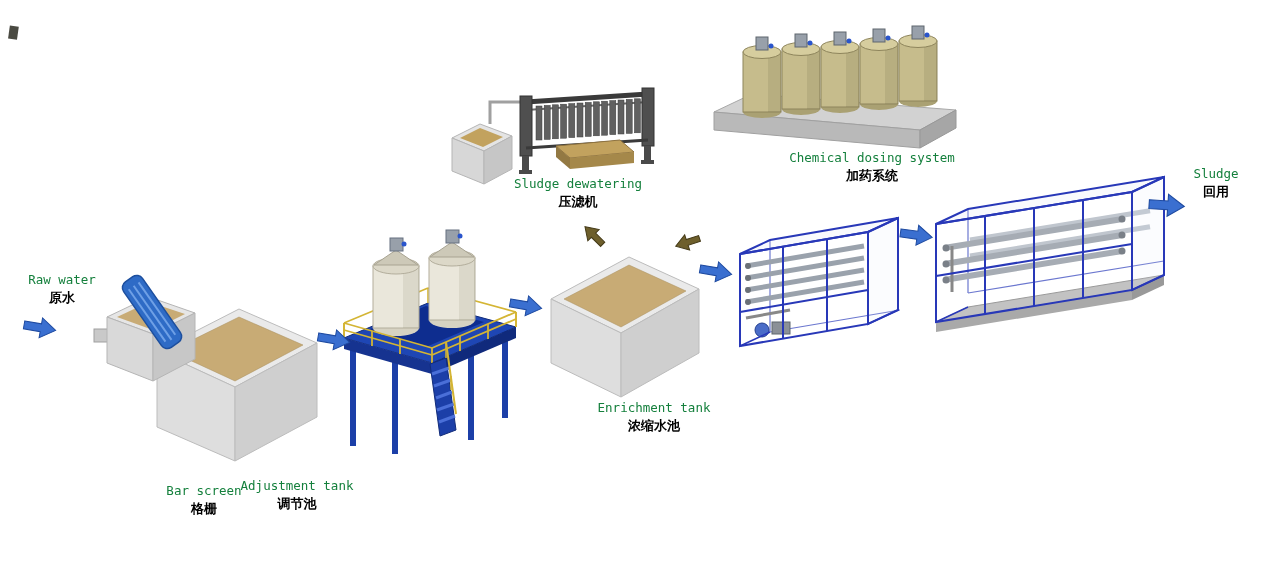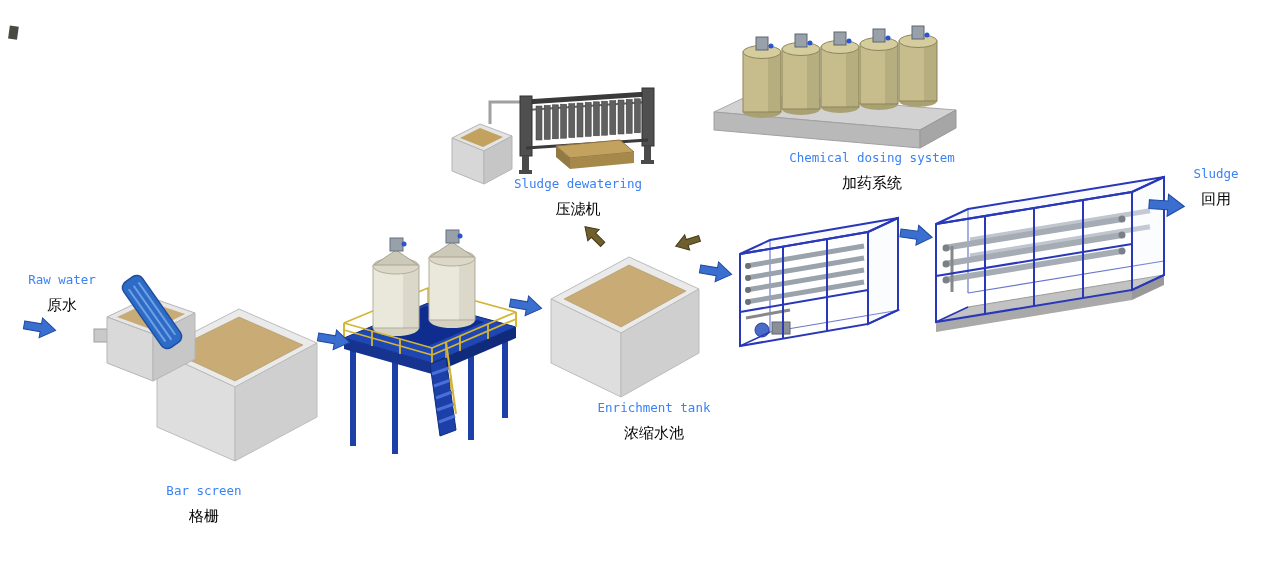--- a/index.html
+++ b/index.html
@@ -4,28 +4,28 @@
 <style>
   * { margin:0; padding:0; box-sizing:border-box; }
   html,body { background:#ffffff; }
   .canvas {
     position:relative; width:1278px; height:564px; background:#ffffff;
     overflow:hidden; font-family:"DejaVu Sans", sans-serif;
   }
   .scene { position:absolute; left:0; top:0; }
   .label { position:absolute; transform:translateX(-50%); text-align:center; }
   .label .en {
-    display:block; white-space:nowrap; color:#3b82f6;
+    display:block; white-space:nowrap; color:#15803d;
     font-family:"DejaVu Sans Mono","Liberation Mono",monospace;
     font-size:12.5px; line-height:1.25;
   }
   .label .zh {
     display:block; white-space:nowrap; color:#000;
     font-family:"DejaVu Sans","Liberation Sans",sans-serif;
-    font-weight:400; font-size:15px; line-height:1.3; margin-top:8px;
+    font-weight:700; font-size:13px; line-height:1.3; margin-top:2px;
   }
 </style>
 </head>
 <body>
 
 <div class="canvas">
 
 <svg class="scene" width="1278" height="564" viewBox="0 0 1278 564" xmlns="http://www.w3.org/2000/svg">
 
   <defs>
@@ -318,20 +318,24 @@
 <div class="label" style="left:62px;  top:272px;">
   <span class="en">Raw water</span>
   <span class="zh">原水</span>
 </div>
 
 <div class="label" style="left:204px; top:483px;">
   <span class="en">Bar screen</span>
   <span class="zh">格栅</span>
 </div>
 
+<div class="label" style="left:297px; top:478px;">
+  <span class="en">Adjustment tank</span>
+  <span class="zh">调节池</span>
+</div>
 
 
 <div class="label" style="left:578px; top:176px;">
   <span class="en">Sludge dewatering</span>
   <span class="zh">压滤机</span>
 </div>
 
 <div class="label" style="left:654px; top:400px;">
   <span class="en">Enrichment tank</span>
   <span class="zh">浓缩水池</span>

